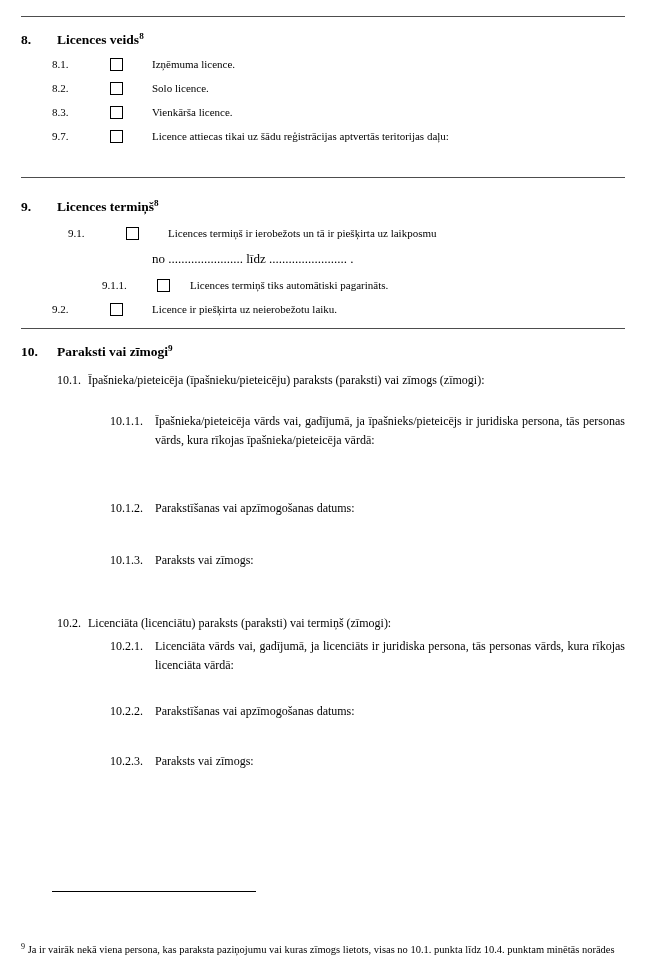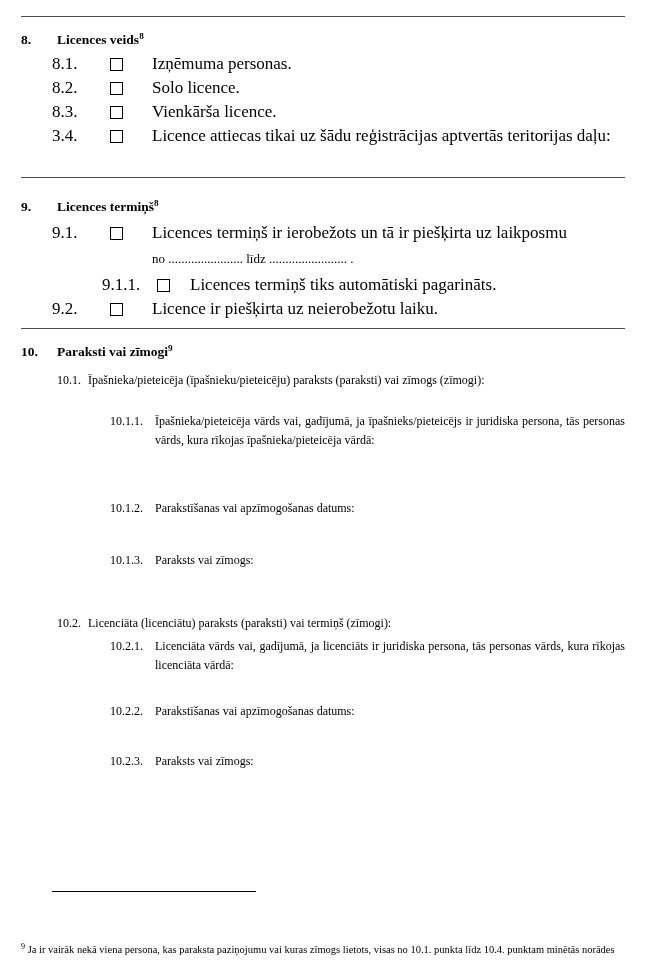--- a/index.html
+++ b/index.html
@@ -61,21 +61,21 @@
   sup {
     font-size: 0.68em;
     vertical-align: super;
     line-height: 0;
   }
 
   
   .cb-row {
     position: relative;
     height: 24px;
-    font-size: 17px;
+    font-size: 11px;
     line-height: 16px;
   }
   .cb-row .idx {
     position: absolute;
     top: 2px;
   }
   .cb-row .box {
     position: absolute;
     width: 11px;
     height: 11px;
@@ -170,49 +170,49 @@
 
   <div class="section" style="top:32px;">
     <div class="sec-head" style="height:22px;">
       <span class="num">8.</span>
       <span class="ttl"><span>Licences veids</span><sup>8</sup></span>
     </div>
 
     <div class="cb-row lvl1">
       <span class="idx">8.1.</span>
       <span class="box"></span>
-      <span class="lbl">Izņēmuma personas.</span>
+      <span class="lbl">Izņēmuma licence.</span>
     </div>
 
     <div class="cb-row lvl1">
       <span class="idx">8.2.</span>
       <span class="box"></span>
       <span class="lbl">Solo licence.</span>
     </div>
 
     <div class="cb-row lvl1">
       <span class="idx">8.3.</span>
       <span class="box"></span>
       <span class="lbl">Vienkārša licence.</span>
     </div>
 
     <div class="cb-row lvl1">
-      <span class="idx">3.4.</span>
+      <span class="idx">9.7.</span>
       <span class="box"></span>
       <span class="lbl">Licence attiecas tikai uz šādu reģistrācijas aptvertās teritorijas daļu:</span>
     </div>
   </div>
 
   <div class="section" style="top:199px;">
     <div class="sec-head" style="height:24px;">
       <span class="num">9.</span>
       <span class="ttl"><span>Licences termiņš</span><sup>8</sup></span>
     </div>
 
-    <div class="cb-row lvl1" style="height:26px;">
+    <div class="cb-row lvl1" style="height:26px;margin-left:16px;">
       <span class="idx">9.1.</span>
       <span class="box"></span>
       <span class="lbl">Licences termiņš ir ierobežots un tā ir piešķirta uz laikposmu</span>
     </div>
 
     <div style="position:relative;height:26px;">
       <span class="cont" style="top:2px;">no ....................... līdz ........................ .</span>
     </div>
 
     <div class="cb-row lvl2">

